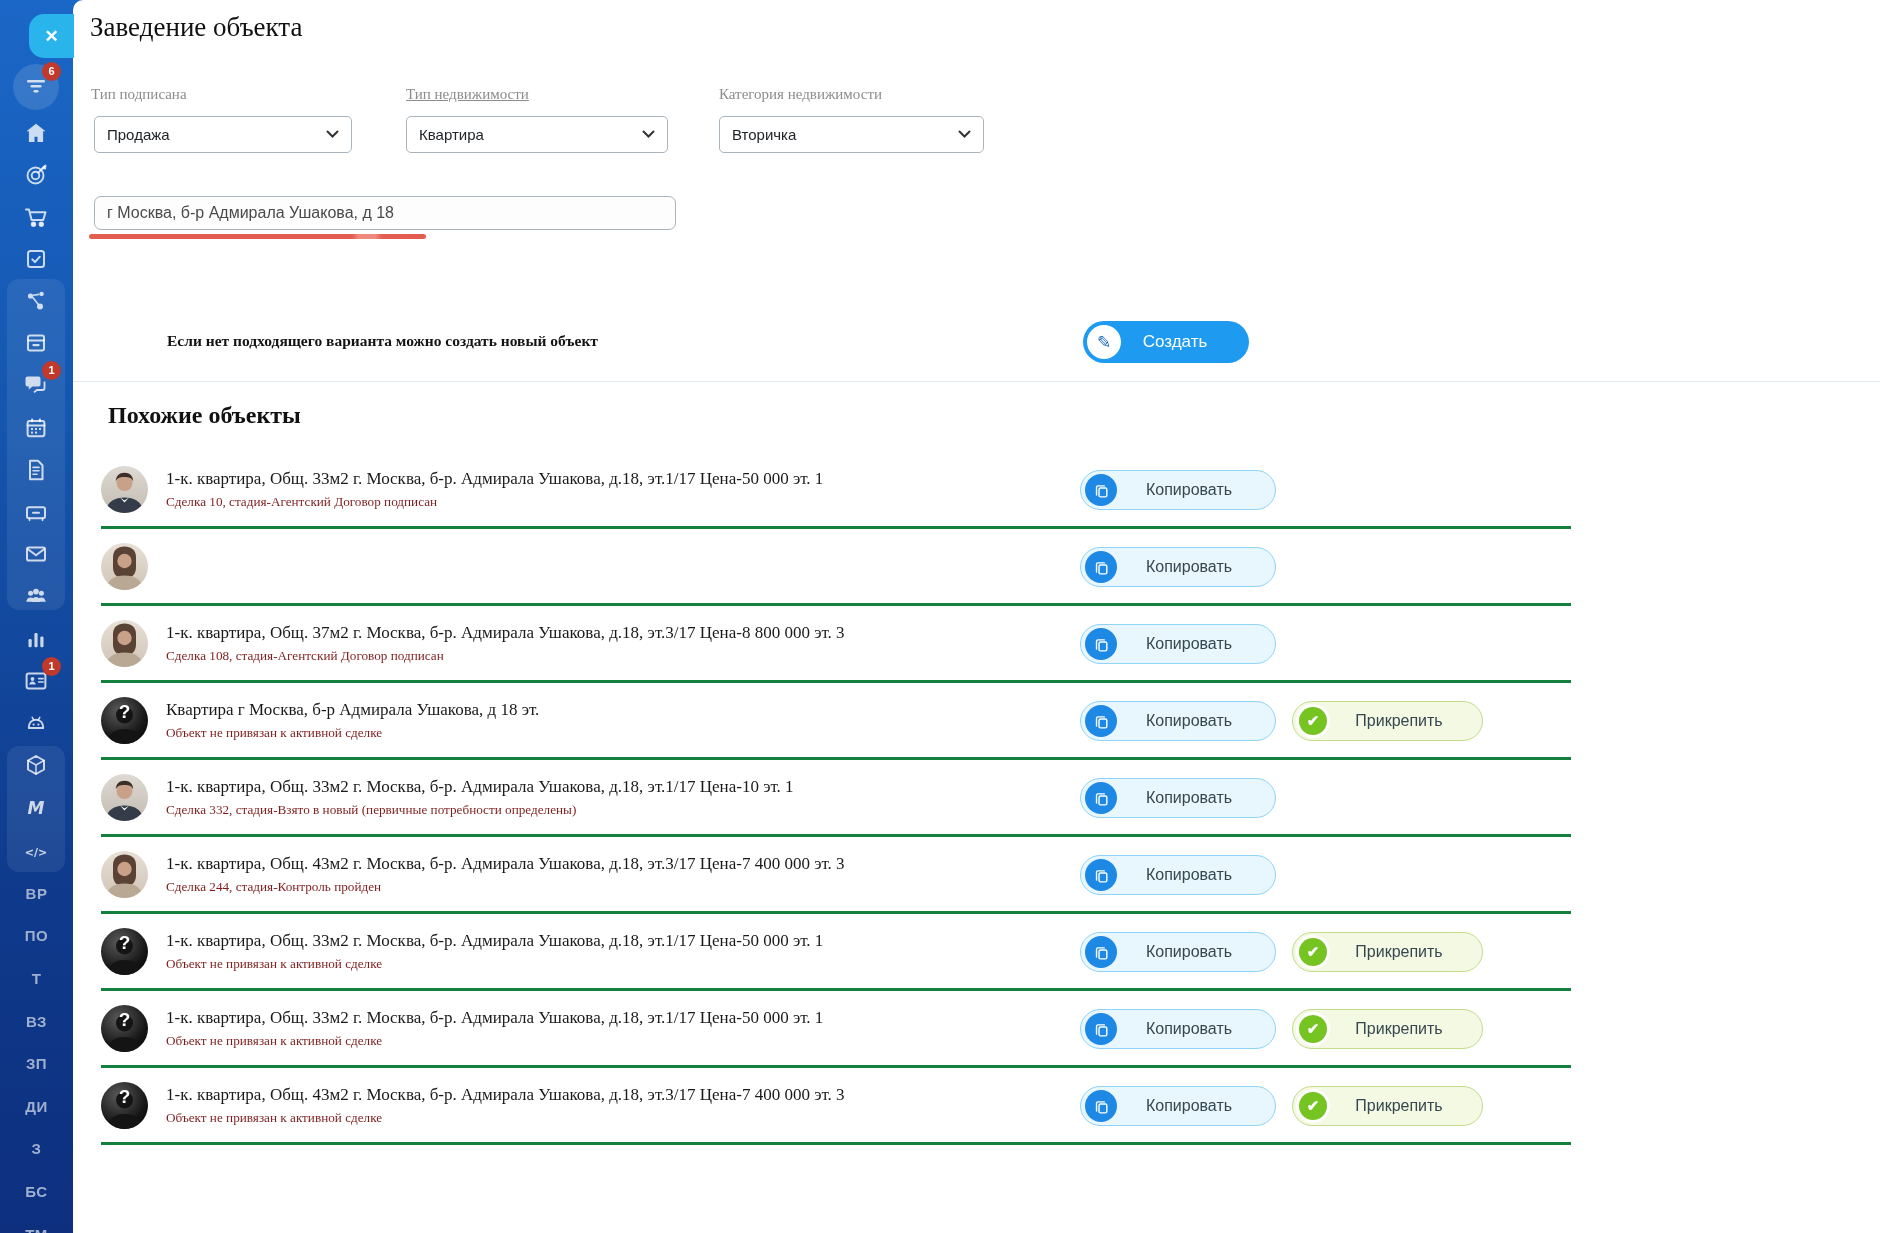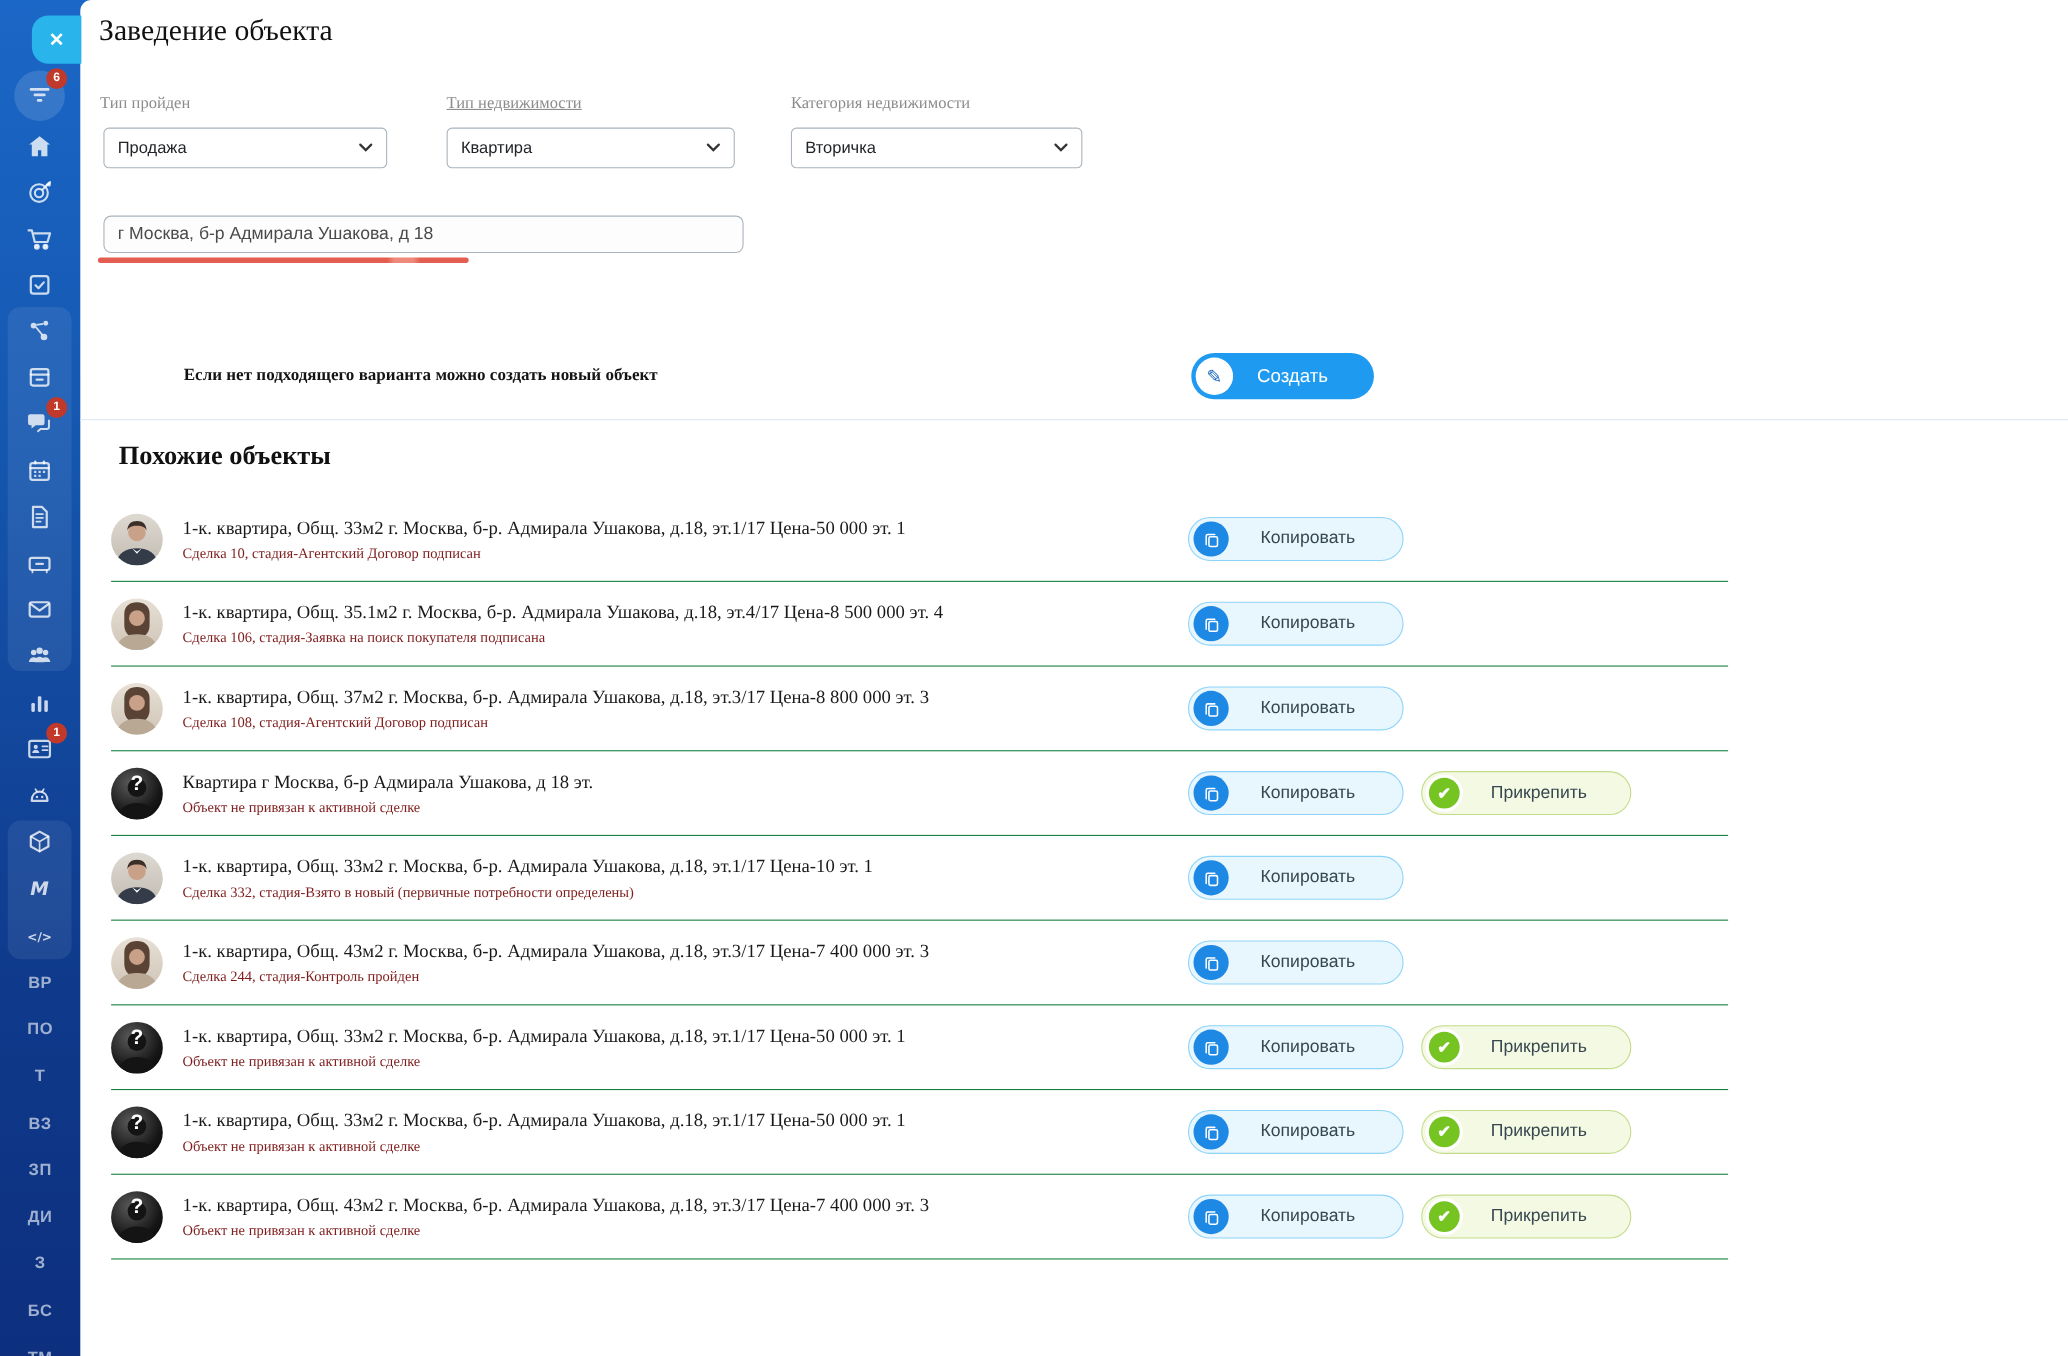--- a/index.html
+++ b/index.html
@@ -59,21 +59,21 @@
     display:flex; align-items:center; }
   .create-btn .disc { width:34px; height:34px; border-radius:50%; background:#fff; margin-left:4px;
     display:flex; align-items:center; justify-content:center; color:#1565c0; font-size:17px; }
   .create-btn .lab { flex:1; text-align:center; padding-right:20px; }
 
   .divider { position:absolute; left:0; right:0; top:381px; height:1px; background:#dfe9f0; }
 
   .section-title { position:absolute; left:35px; top:402px; font-size:24px; font-weight:bold; color:#111; }
 
   .rows { position:absolute; left:28px; top:452px; width:1470px; }
-  .sim-row { position:relative; height:77px; border-bottom:1px solid #15803d; display:flex; align-items:center; }
+  .sim-row { position:relative; height:77px; border-bottom:3px solid #15803d; display:flex; align-items:center; }
   .avatar { width:47px; height:47px; border-radius:50%; overflow:hidden; flex:0 0 47px; position:relative; }
   .avatar svg { width:100%; height:100%; display:block; }
   .avatar.anon { background:radial-gradient(circle at 38% 30%, #5a5a5a 0%, #161616 62%, #000 100%); }
   .avatar.anon .qmark { position:absolute; left:0; top:4px; width:100%; text-align:center;
     color:#fff; font:bold 19px "Liberation Sans", sans-serif; }
   .avatar.m-photo { background:linear-gradient(180deg,#ded9d2,#c2bcb2); }
   .avatar.f-photo { background:linear-gradient(180deg,#e8e0d6,#cfc4b6); }
   .sim-text { margin-left:18px; display:flex; flex-direction:column; gap:5px; }
   .sim-title { font-size:17px; color:#1a1a1a; }
   .sim-sub { font-size:13.2px; color:#7f1d1d; }
@@ -291,21 +291,21 @@
 </nav>
 
 <button class="close-btn">
   <span>✕</span>
 </button>
 
 <main class="panel">
 
   <h1 class="page-title">Заведение объекта</h1>
 
-  <span class="field-label lbl-0">Тип пройден</span>
+  <span class="field-label lbl-0">Тип подписана</span>
   <span class="field-label lbl-1">Тип недвижимости</span>
   <span class="field-label lbl-2">Категория недвижимости</span>
 
   <div class="select sel-0">
     <span>Продажа</span>
     <span class="chev">
       <svg width="13" height="9" viewBox="0 0 13 9">
           <path d="M1.5 1.5l5 5 5-5" stroke="#333" stroke-width="2" fill="none" stroke-linecap="round"></path>
         </svg>
     </span>
@@ -367,24 +367,20 @@
 
   </div>
       <div class="sim-row">
     <div class="avatar f-photo">
           <svg viewBox="0 0 47 47">
             <path d="M12 14c0-7 5-10.5 11.5-10.5S35 7 35 14v10c0 5-2 8-4 9.5H16c-2-1.5-4-4.5-4-9.5z" fill="#5a4334"></path>
             <circle cx="23.5" cy="18" r="7.2" fill="#c9a088"></circle>
             <path d="M5 47c1-10.5 8.5-14.5 18.5-14.5S41 36.5 42 47z" fill="#b9a894"></path>
           </svg>
         </div>
-    <div class="sim-text">
-      <div class="sim-title">1-к. квартира, Общ. 35.1м2 г. Москва, б-р. Адмирала Ушакова, д.18, эт.4/17 Цена-8 500 000 эт. 4</div>
-      <div class="sim-sub">Сделка 106, стадия-Заявка на поиск покупателя подписана</div>
-    </div>
     <button class="pill pill-copy">
       <span class="disc">
         <svg viewBox="0 0 24 24" fill="none" stroke="#fff" stroke-width="2" stroke-linejoin="round" stroke-linecap="round">
           <rect x="8.5" y="8.5" width="11" height="12.5" rx="2"></rect>
           <path d="M16 5.5h-9a2 2 0 0 0-2 2v11"></path>
         </svg>
       </span>
       <span class="lab">Копировать</span>
     </button>
 

